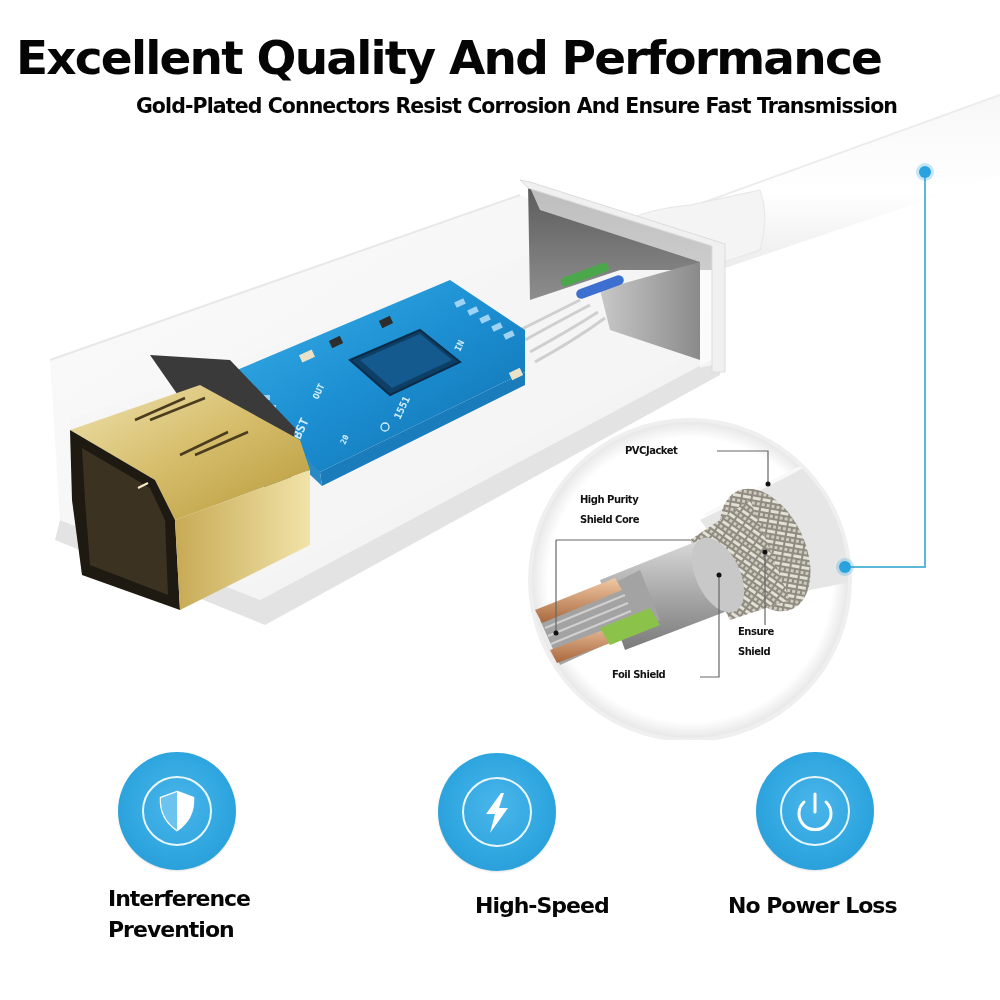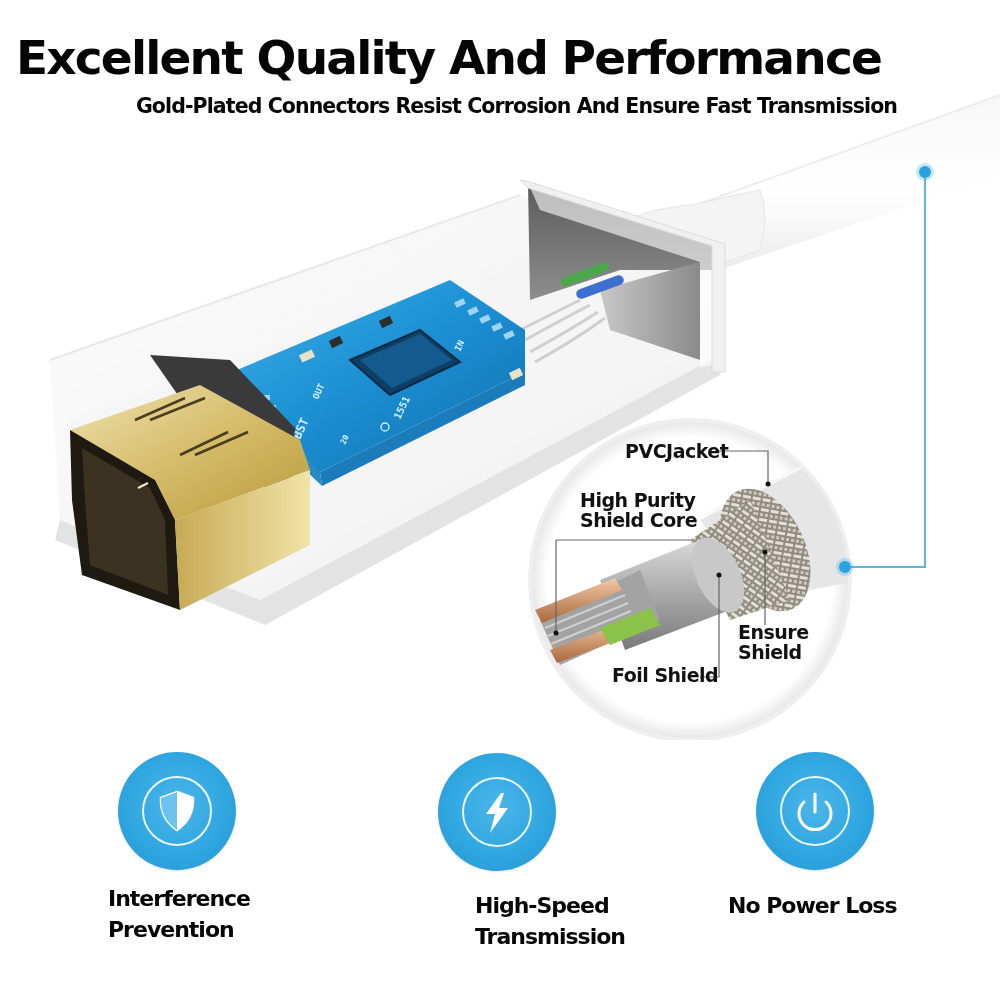--- a/index.html
+++ b/index.html
@@ -14,21 +14,21 @@
   .subhead {
     position: absolute; left: 0; top: 94px; width: 1000px; text-align: center;
     font-family: "DejaVu Sans", sans-serif; font-weight: 700; font-size: 20.5px;
     letter-spacing: -0.9px; color: #050505; padding-left: 33px;
   }
 
   .scene { position: absolute; left: 0; top: 0; width: 1000px; height: 740px; }
 
   .label {
     position: absolute; font-family: "DejaVu Sans", sans-serif; font-weight: 700;
-    font-size: 19px; letter-spacing: -0.5px; line-height: 20px; color: #111;
+    font-size: 10px; letter-spacing: -0.5px; line-height: 20px; color: #111;
   }
 
   .feature {
     position: absolute; top: 752px; width: 240px;
   }
   .feature-circle {
     position: absolute; width: 118px; height: 118px; border-radius: 50%;
     background: radial-gradient(circle at 50% 45%, #4ab6ea 0%, #2ea5df 60%, #2596cf 100%);
     box-shadow: 0 1px 2px rgba(0,0,0,0.12);
   }
@@ -254,21 +254,20 @@
 
 <div class="feature" style="left:427px;">
   <div class="feature-circle" style="left:11px; top:1px;">
     <div class="feature-ring"></div>
     <svg class="feature-icon" viewBox="0 0 118 118">
       <path d="M 63 40 L 48 61 L 57 61 L 52 80 L 70 55 L 61 55 L 66 40 Z" fill="#ffffff"></path>
     </svg>
   </div>
   <div class="feature-label" style="left:0; top:138px;margin-left:48px;">
     <div>High-Speed</div>
-    <div>Transmission</div>
   </div>
 </div>
 
 <div class="feature" style="left:728px;">
   <div class="feature-circle" style="left:28px; top:0;">
     <div class="feature-ring"></div>
     <svg class="feature-icon" viewBox="0 0 118 118">
       <path d="M 48 50 A 16 16 0 1 0 70 50" fill="none" stroke="#ffffff" stroke-width="3" stroke-linecap="round"></path>
       <path d="M 59 42 L 59 60" stroke="#ffffff" stroke-width="3" stroke-linecap="round"></path>
     </svg>

